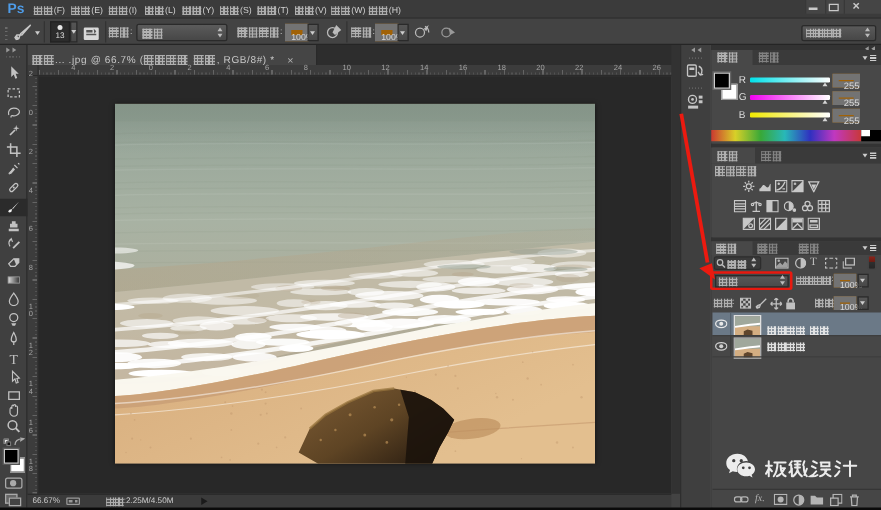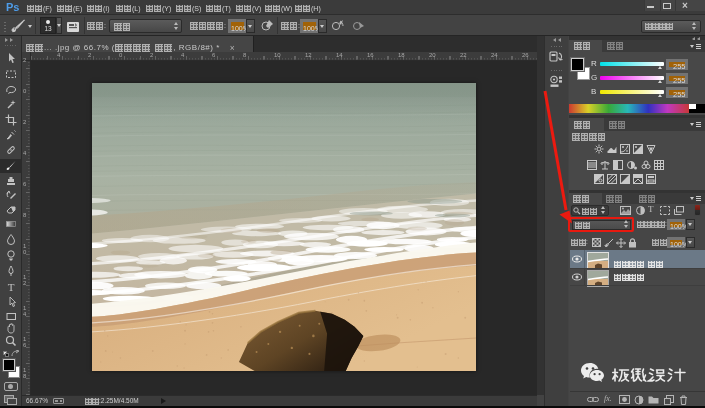--- a/index.html
+++ b/index.html
@@ -9,21 +9,21 @@
 i.k,i.kd,i.kw{display:inline-block;flex:none}
 i.k{background:repeating-linear-gradient(0deg,#cbcbcb 0 1px,rgba(203,203,203,.25) 1px 2.4px),repeating-linear-gradient(90deg,#cbcbcb 0 1px,transparent 1px 2.8px);opacity:.8}
 i.kd{background:repeating-linear-gradient(0deg,#9b9b9b 0 1px,rgba(155,155,155,.25) 1px 2.4px),repeating-linear-gradient(90deg,#9b9b9b 0 1px,transparent 1px 2.8px);opacity:.75}
 i.kw{background:repeating-linear-gradient(0deg,#f0f0f0 0 1px,rgba(240,240,240,.3) 1px 2.4px),repeating-linear-gradient(90deg,#f0f0f0 0 1px,transparent 1px 2.8px);opacity:.9}
 .t{color:#cfcfcf;font-size:7.5px;line-height:1}
 .tri-d{width:0;height:0;border-left:2.5px solid transparent;border-right:2.5px solid transparent;border-top:3px solid #ccc}
 .tri-u{width:0;height:0;border-left:2.5px solid transparent;border-right:2.5px solid transparent;border-bottom:3px solid #ccc}
 .updn{position:absolute}
 .updn:before{content:"";position:absolute;left:0;top:0;border-left:2.5px solid transparent;border-right:2.5px solid transparent;border-bottom:3px solid #bbb}
 .updn:after{content:"";position:absolute;left:0;top:4.5px;border-left:2.5px solid transparent;border-right:2.5px solid transparent;border-top:3px solid #bbb}
-.vbox{background:#a16207;border:3px solid #737373;color:#dadada;font-size:7.5px;text-align:center}
+.vbox{background:#a16207;border:5px solid #737373;color:#dadada;font-size:7.5px;text-align:center}
 .dbtn{background:linear-gradient(#5b5b5b,#474747);border:1px solid #2a2a2a;border-radius:2px}
 
 .tl{position:absolute;width:0;height:0;border-top:2.5px solid transparent;border-bottom:2.5px solid transparent;border-right:3.5px solid #999}
 .tr{position:absolute;width:0;height:0;border-top:2.5px solid transparent;border-bottom:2.5px solid transparent;border-left:3.5px solid #999}
 .pmenu{position:absolute;width:11px;height:7px}
 .pmenu:before{content:"";position:absolute;left:0;top:2px;border-left:2.5px solid transparent;border-right:2.5px solid transparent;border-top:3px solid #ccc}
 .pmenu:after{content:"";position:absolute;left:6px;top:1px;width:5px;height:5px;background:repeating-linear-gradient(0deg,#ccc 0 1px,transparent 1px 2px)}
 </style></head><body>
 <div id="app">
 <div class="ab" style="left:0;top:0;width:705px;height:15px;background:#3b3b3b;border-bottom:1px solid #2d2d2d"></div>

